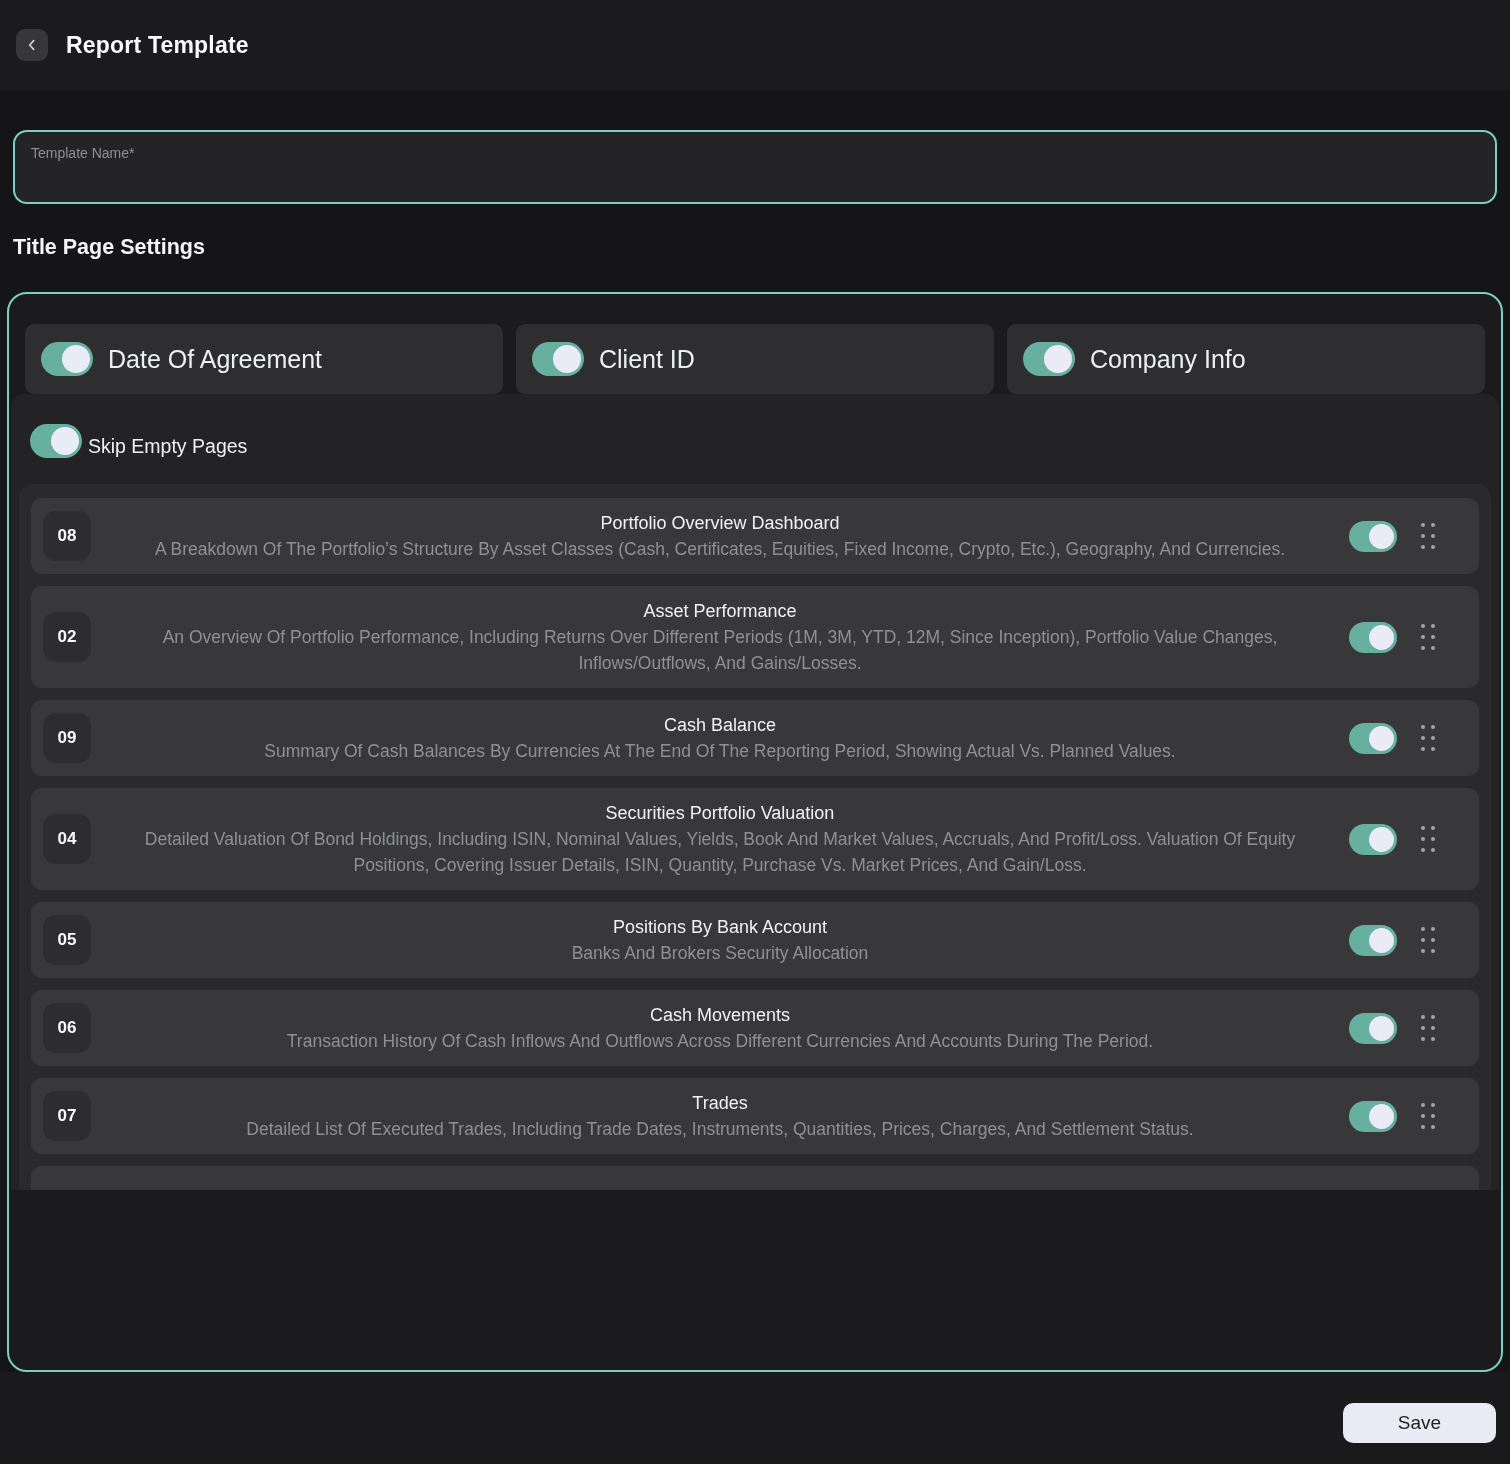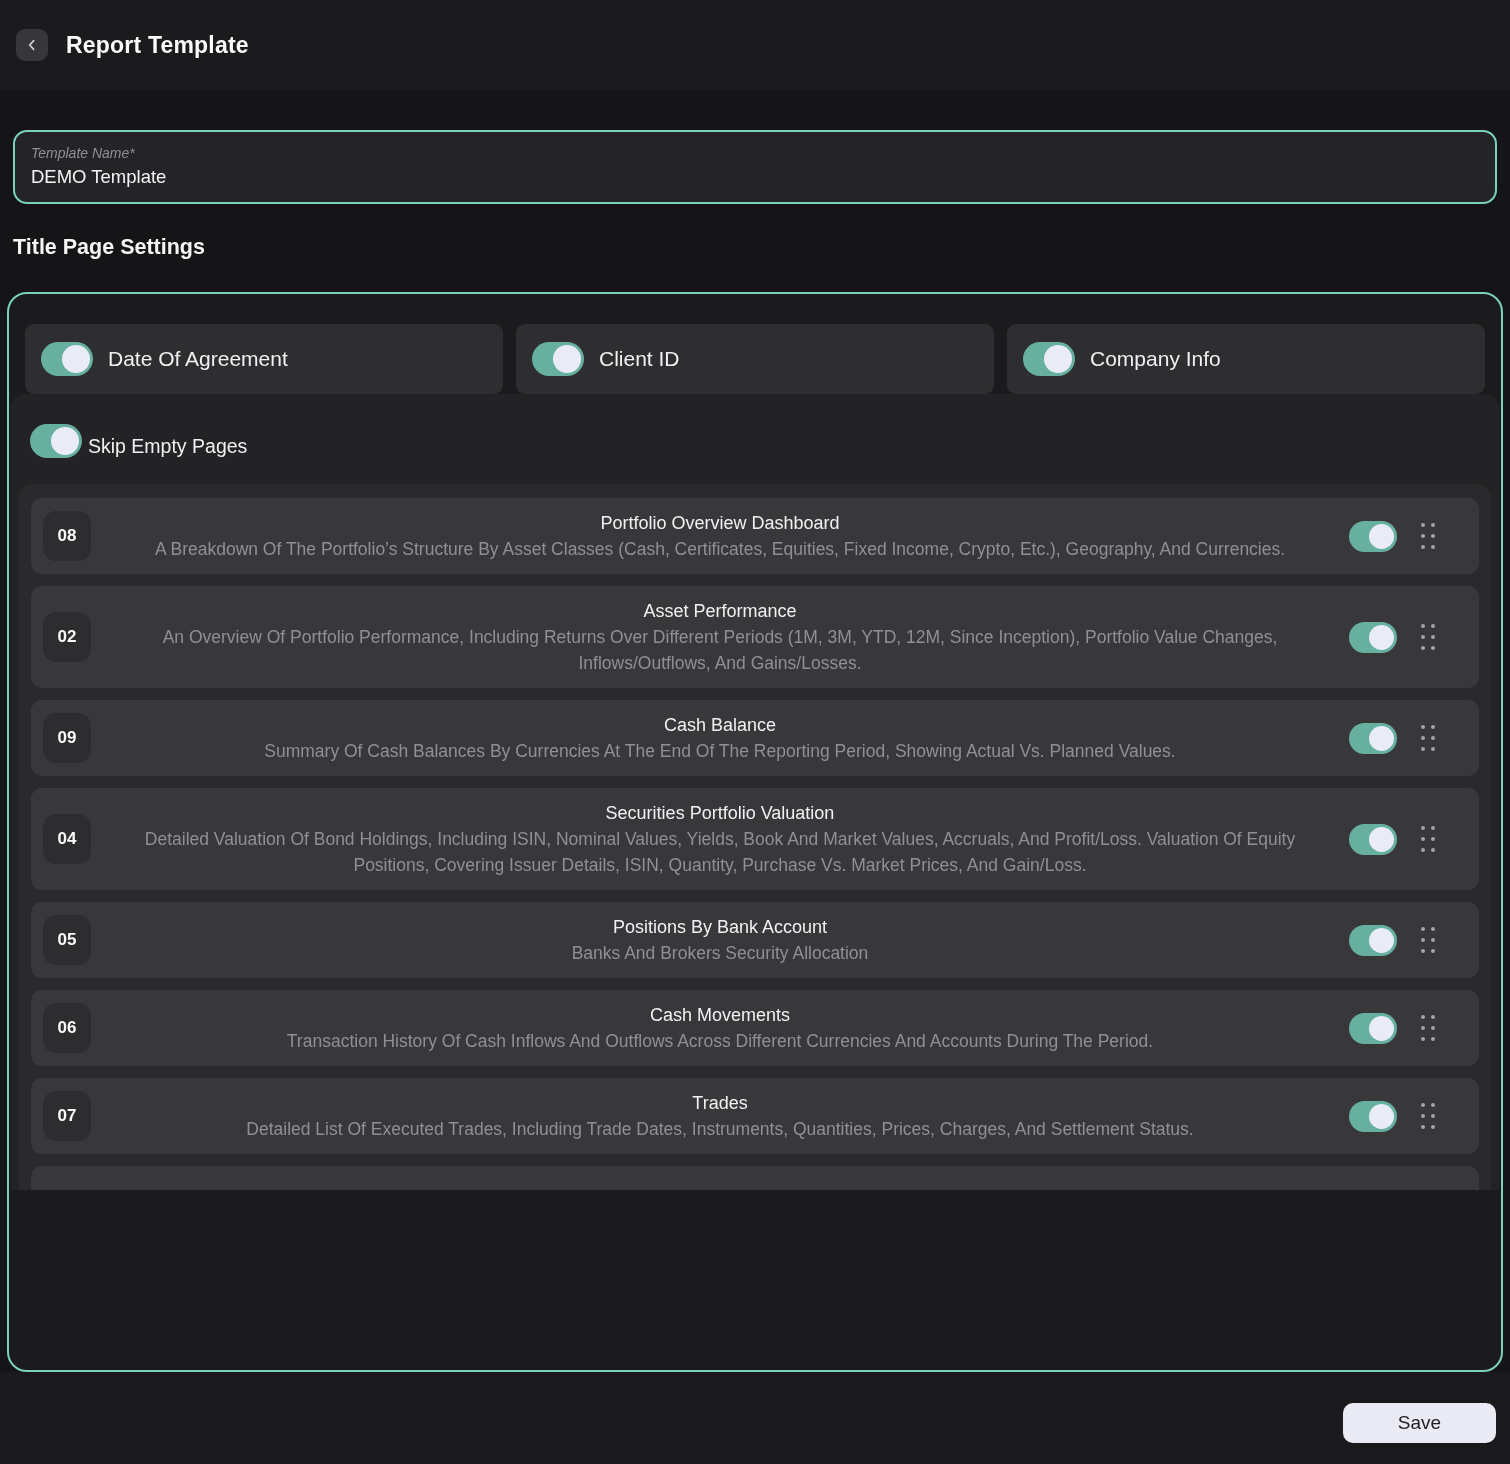--- a/index.html
+++ b/index.html
@@ -14,36 +14,36 @@
   
   .header { height:90px; background:#1b1b1d; display:flex; align-items:center; padding:0 16px; gap:18px; }
   .back-btn { width:32px; height:32px; background:#37373b; border:none; border-radius:9px;
               display:flex; align-items:center; justify-content:center; cursor:pointer; flex:0 0 auto; }
   .back-btn svg { display:block; }
   .page-title { font-size:23px; font-weight:bold; letter-spacing:.2px; color:#fafafb; }
 
   
   .tpl-field { margin:40px 13px 0; height:74px; background:#242427; border:2px solid #7ad2be;
                border-radius:14px; padding:12px 16px; cursor:text; }
-  .field-label { font-size:14px; color:#8f9094; line-height:18px;font-style:italic; }
+  .field-label { font-size:14px; color:#8f9094; line-height:18px; }
   .field-value { font-size:18.5px; color:#f3f3f5; line-height:24px; margin-top:3px; }
 
   
   .sec-heading { margin:30px 13px 0; font-size:21.5px; font-weight:bold; color:#f5f5f6; line-height:26px; }
 
   
   .section-box { margin:32px 7px 0; height:1080px; overflow:hidden; background:#1b1b1d;
                  border:2px solid #7ad2be; border-radius:20px; }
   .box-pad { padding:14px 16px 0; }
   .inner-field { height:68px; background:#2a2a2c; border-radius:9px; padding:10px 16px; cursor:text; }
 
   .toggle-cards { display:flex; gap:13px; margin-top:16px; }
   .toggle-card { flex:1; height:70px; background:#2e2e30; border-radius:9px;
                  display:flex; align-items:center; padding-left:16px; gap:15px; cursor:pointer; }
-  .toggle-label { font-size:21px; color:#eef0f1; }
+  .toggle-label { font-size:25px; color:#eef0f1; }
 
   
   .switch { position:relative; width:52px; height:34px; border-radius:17px; background:#67b0a0;
             flex:0 0 auto; cursor:pointer; display:inline-block; }
   .switch .knob { position:absolute; top:3px; right:3px; width:28px; height:28px;
                   border-radius:50%; background:#e9ecf7; }
   .switch.sm { width:48px; height:31px; border-radius:16px; }
   .switch.sm .knob { width:25px; height:25px; }
 
   
@@ -83,21 +83,20 @@
       <svg width="16" height="16" viewBox="0 0 24 24" fill="none" stroke="#cfd0d4" stroke-width="2.6" stroke-linecap="round" stroke-linejoin="round">
         <path d="M14.5 5.5 L8.5 12 L14.5 18.5"></path>
       </svg>
     </span>
   </button>
   <div class="page-title">Report Template</div>
 </div>
 
 <div class="tpl-field">
   <div class="field-label">Template Name*</div>
-  <div class="field-value">DEMO Template</div>
 </div>
 
 <h2 class="sec-heading">Title Page Settings</h2>
 
 <div class="section-box">
 
   <div class="box-pad">
 
     <div class="toggle-cards" id="toggle-cards">
   <div class="toggle-card">

